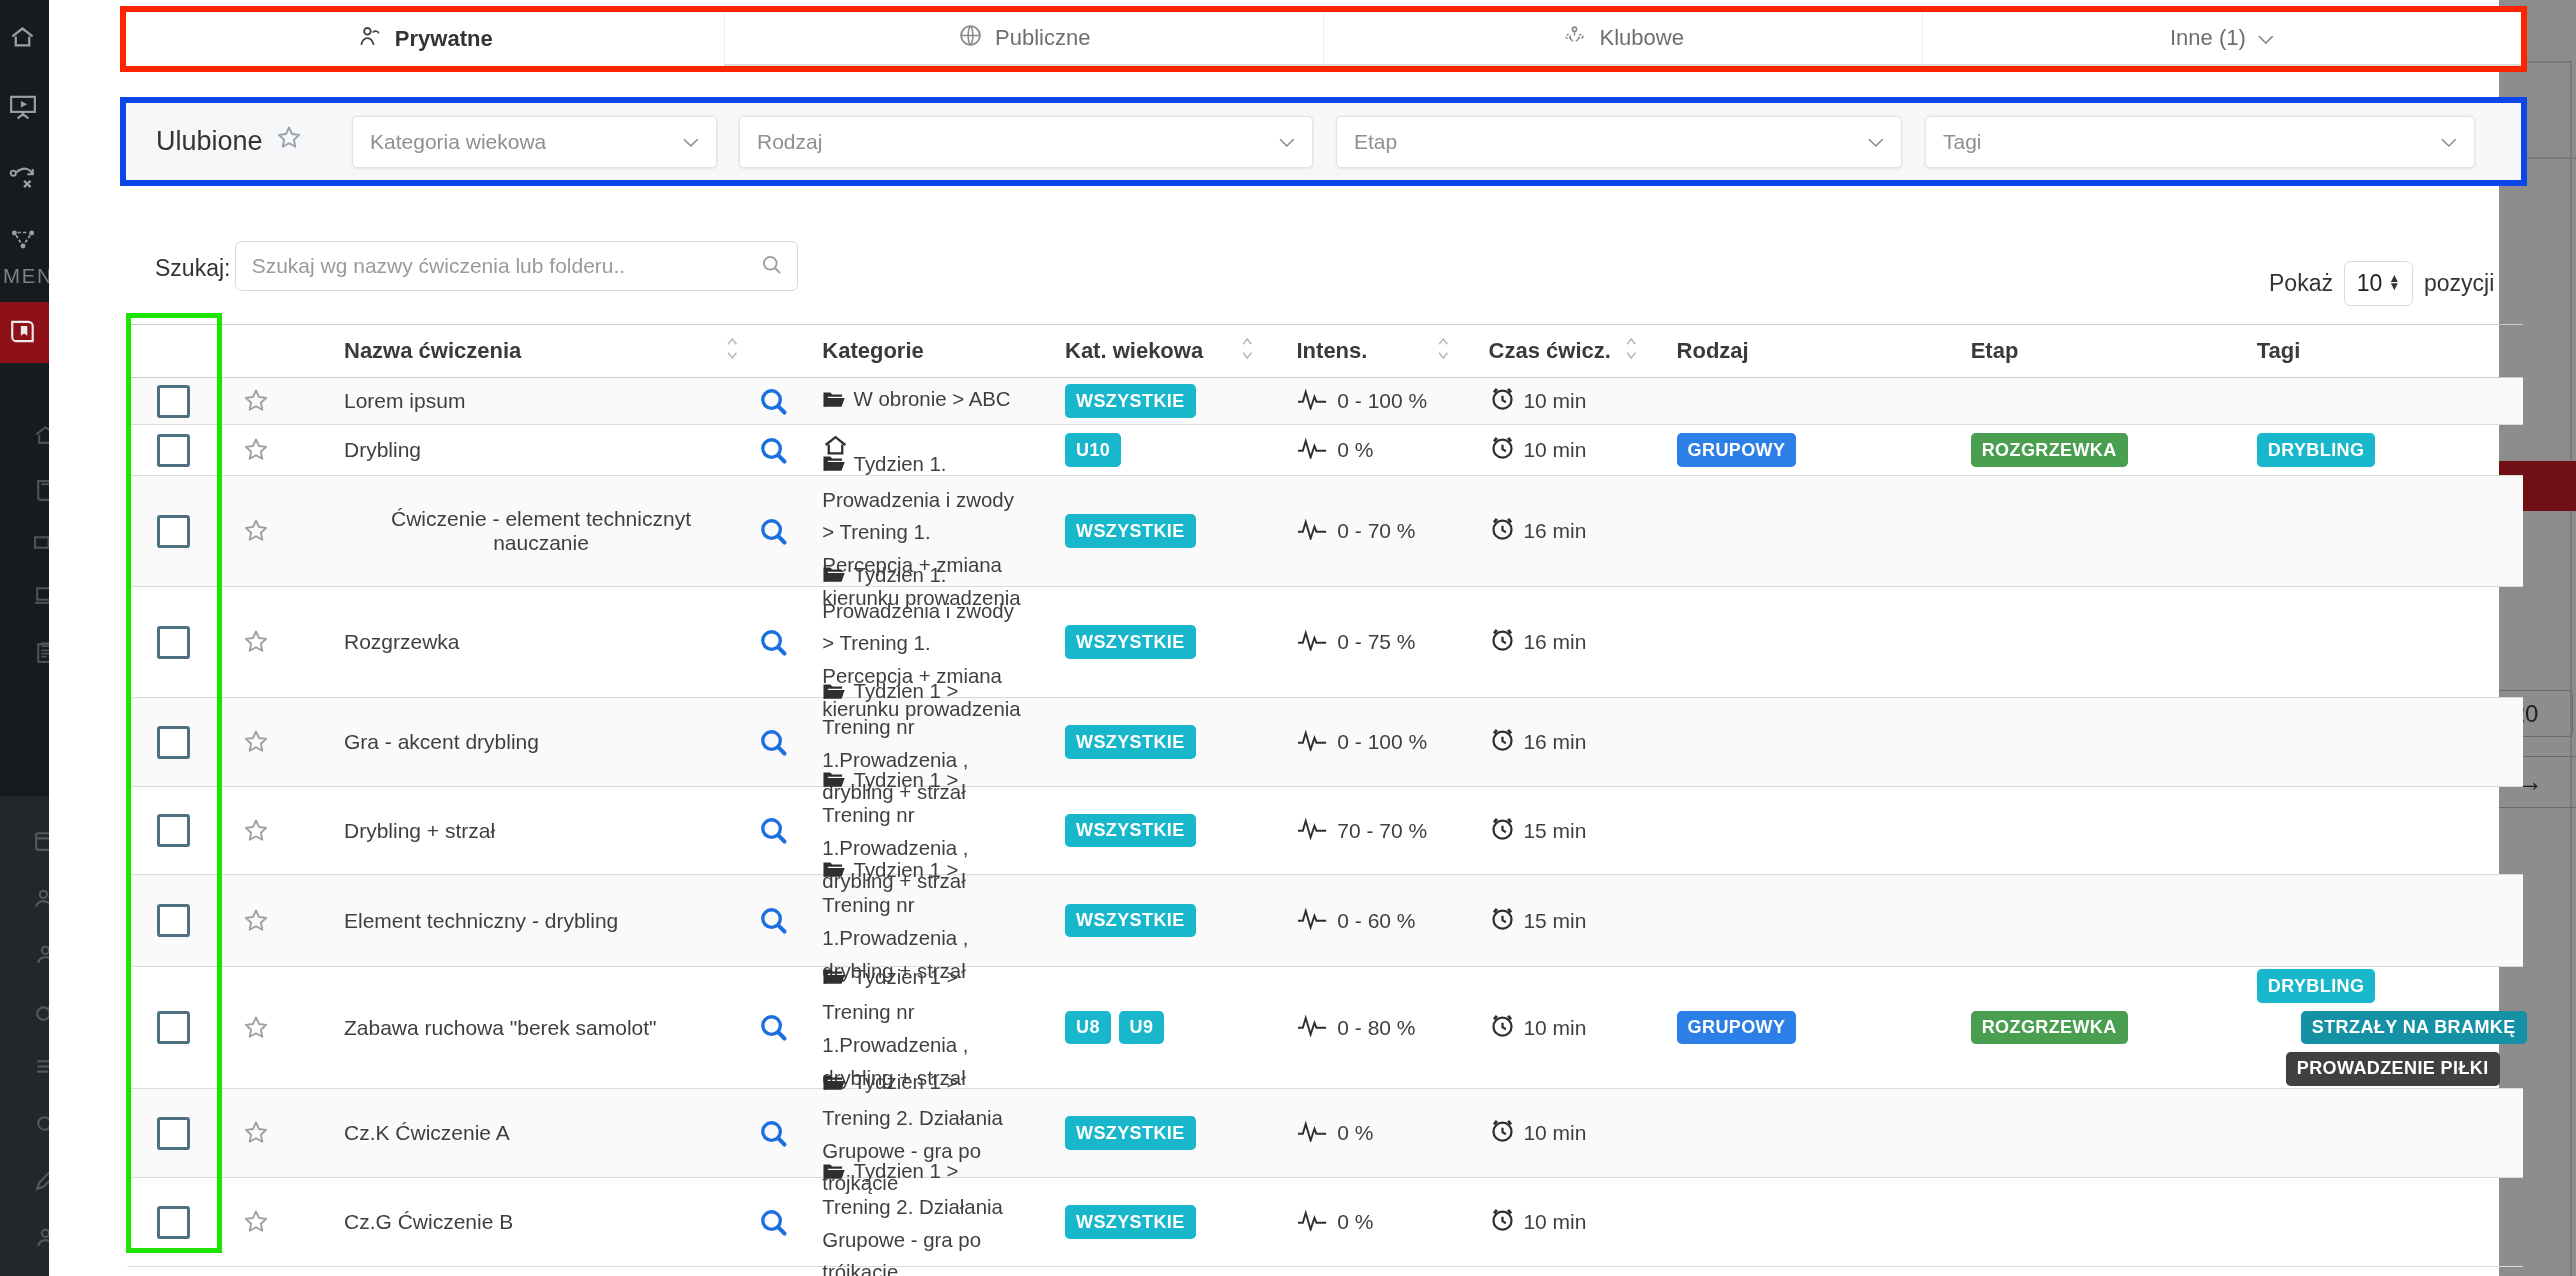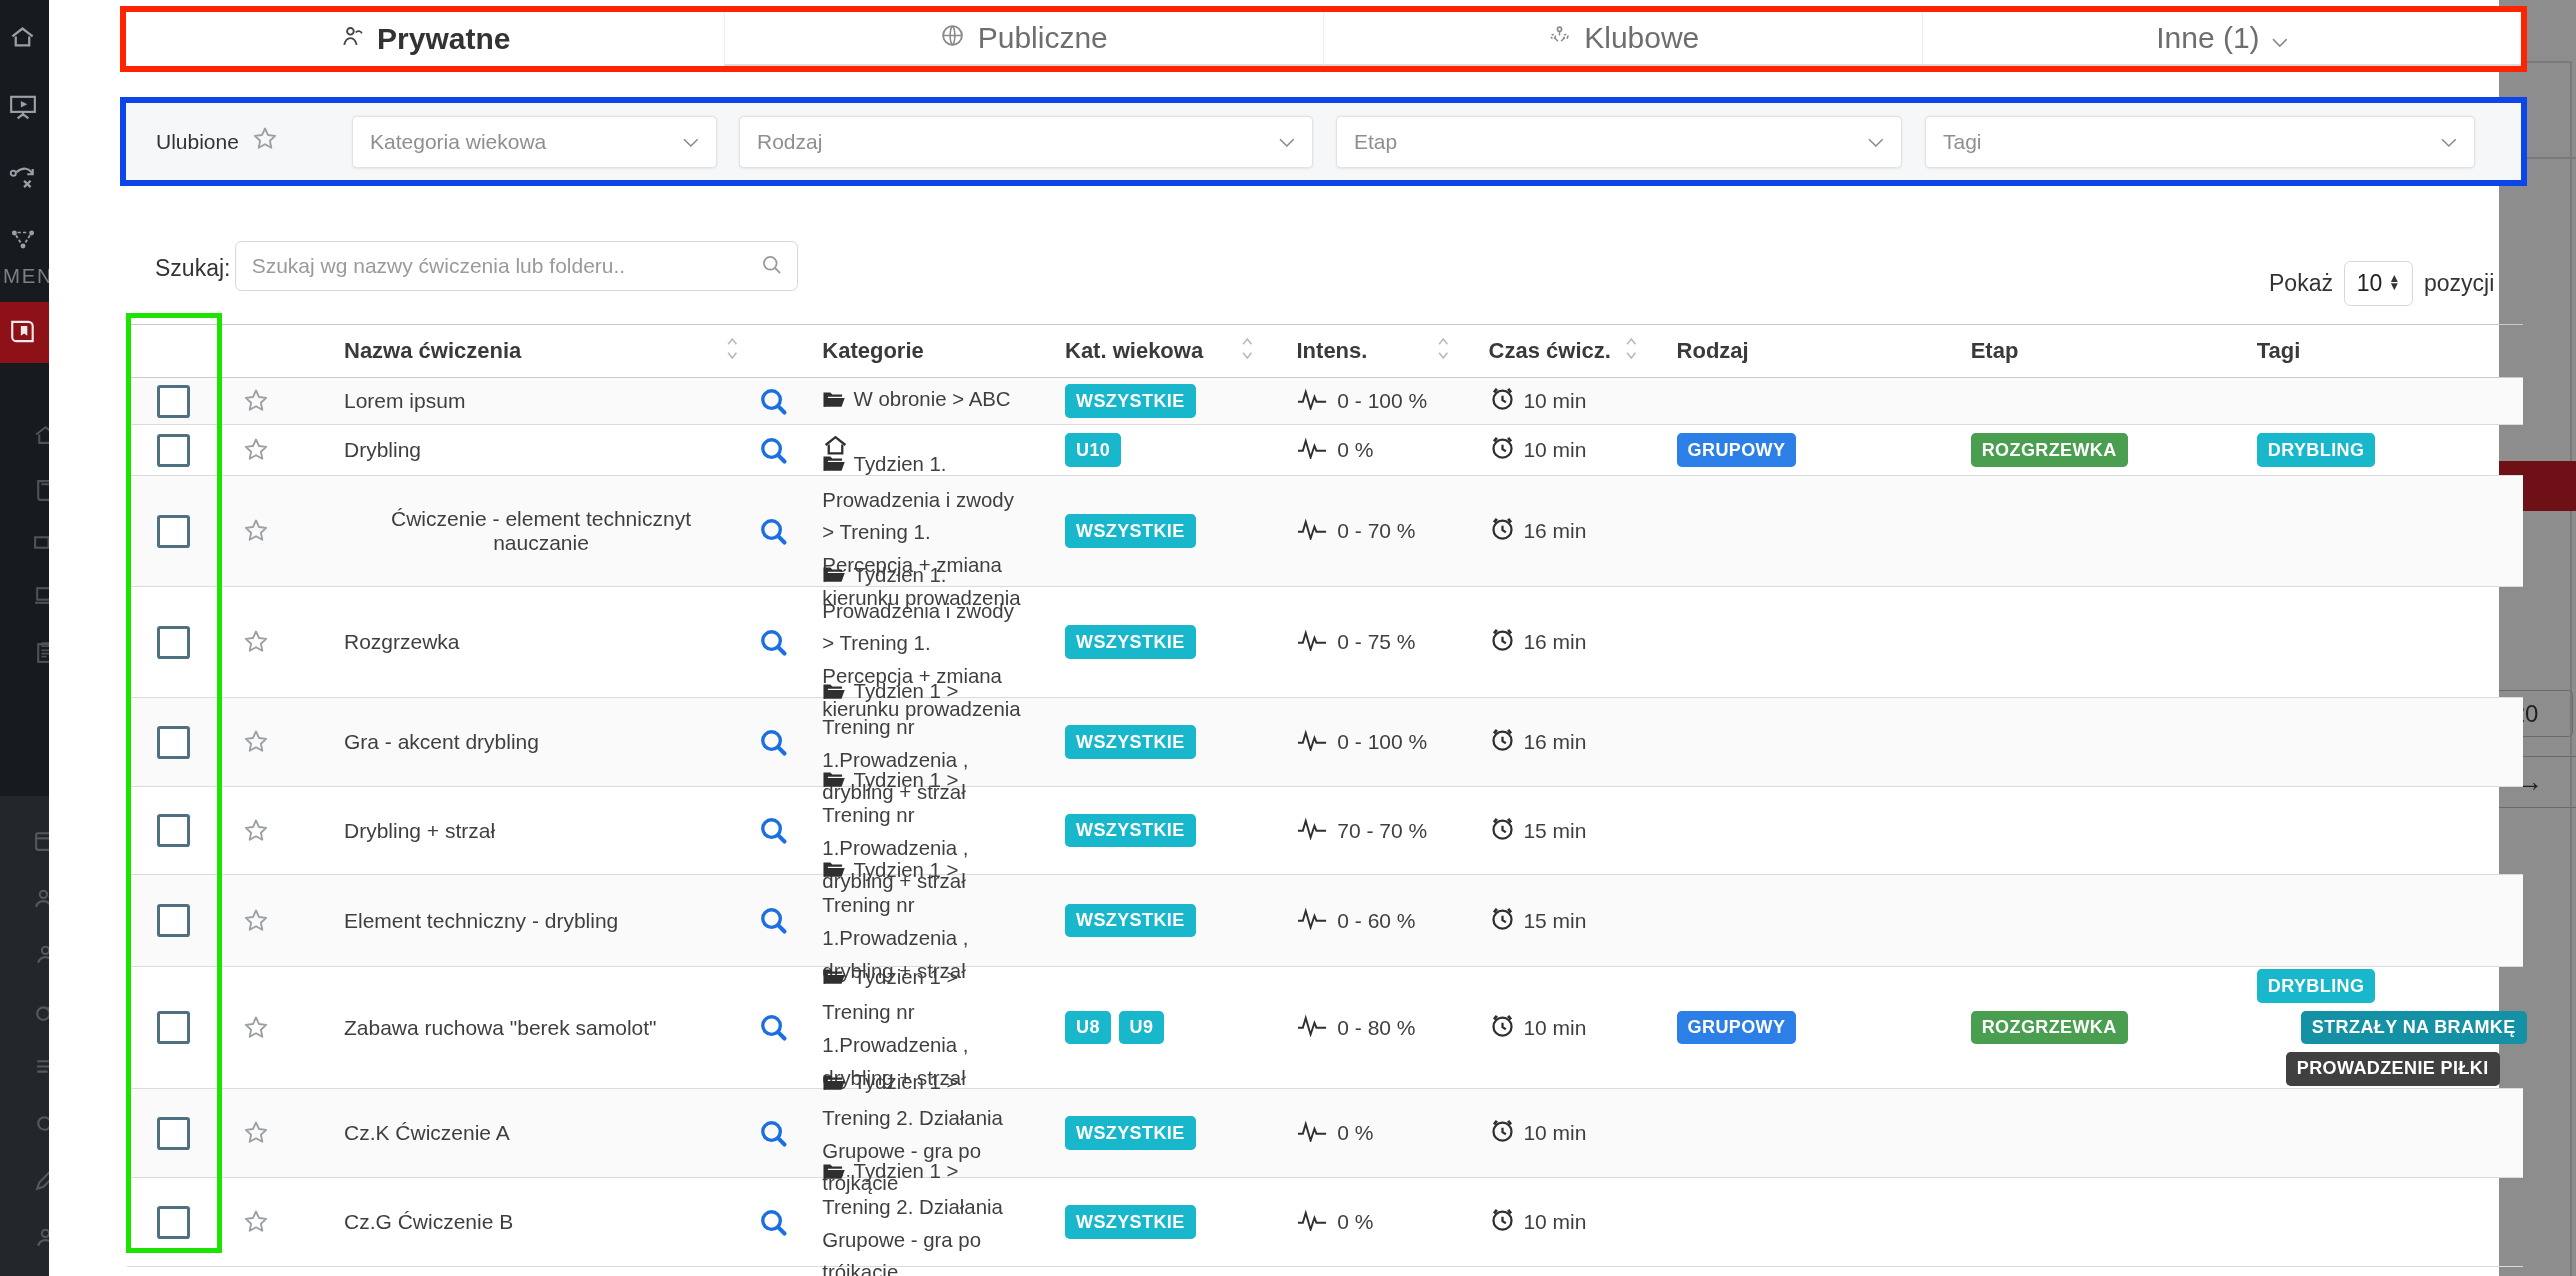--- a/index.html
+++ b/index.html
@@ -13,28 +13,28 @@
   .sb-item.active{background:#8e1118;height:61px;}
   .sb-sub-panel{position:absolute;left:0;top:796px;width:49px;height:481px;background:#23272c;}
   .sb-sub-icon{position:absolute;left:33px;width:25px;height:25px;opacity:.55;}
 
   
   .modal{position:absolute;left:49px;top:0;width:2450px;height:1276px;background:#fff;z-index:2;}
 
   
   .tabs-box{position:absolute;left:71px;top:6.3px;width:2407px;height:66px;border:6.3px solid #fe2400;background:#fff;box-sizing:border-box;}
   .tabs{display:flex;height:100%;}
-  .tab{flex:1;display:flex;align-items:center;justify-content:center;gap:12.5px;font-size:30px;color:#6e6e6e;
+  .tab{flex:1;display:flex;align-items:center;justify-content:center;gap:12.5px;font-size:22px;color:#6e6e6e;
        border-bottom:2.4px solid #dcdcdc;border-left:1.6px solid #ececec;box-sizing:border-box;cursor:pointer;background:#fff;}
   .tab:first-child{border-left:none;}
   .tab.active{border-bottom:none;color:#333;font-weight:bold;}
 
   
   .filters-box{position:absolute;left:71px;top:97px;width:2407px;height:89px;border:6.3px solid #0c46e8;background:#f6f7f8;box-sizing:border-box;}
-  .fav{position:absolute;left:30px;top:0;height:77px;display:flex;align-items:center;gap:12.5px;font-size:21px;color:#333;}
+  .fav{position:absolute;left:30px;top:0;height:77px;display:flex;align-items:center;gap:12.5px;font-size:27px;color:#333;}
   .dropdown{position:absolute;top:12.5px;height:52px;background:#fff;border:1.6px solid #e2e2e2;border-radius:4.7px;
             box-shadow:0 0.8px 2.4px rgba(0,0,0,.08);display:flex;align-items:center;justify-content:space-between;
             padding:0 17px;box-sizing:border-box;font-size:21px;color:#8f8f8f;cursor:pointer;}
   .dd1{left:226px;width:365px;} .dd2{left:613px;width:574px;} .dd3{left:1210px;width:566px;} .dd4{left:1799px;width:550px;}
 
   
   .search-label{position:absolute;left:106px;top:255px;font-size:23px;color:#333;}
   .search-box{position:absolute;left:186px;top:241px;width:563px;height:50px;border:1.6px solid #d8d8d8;border-radius:6.3px;
               box-sizing:border-box;display:flex;align-items:center;background:#fff;}
   .search-box input{flex:1;border:none;outline:none;font-size:21px;color:#444;padding:0 15.7px;background:transparent;

